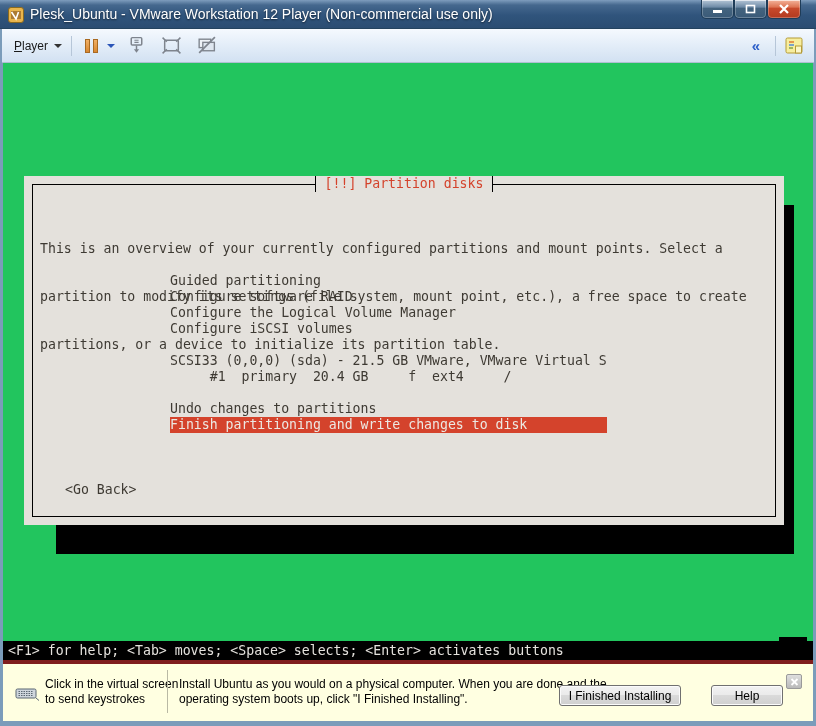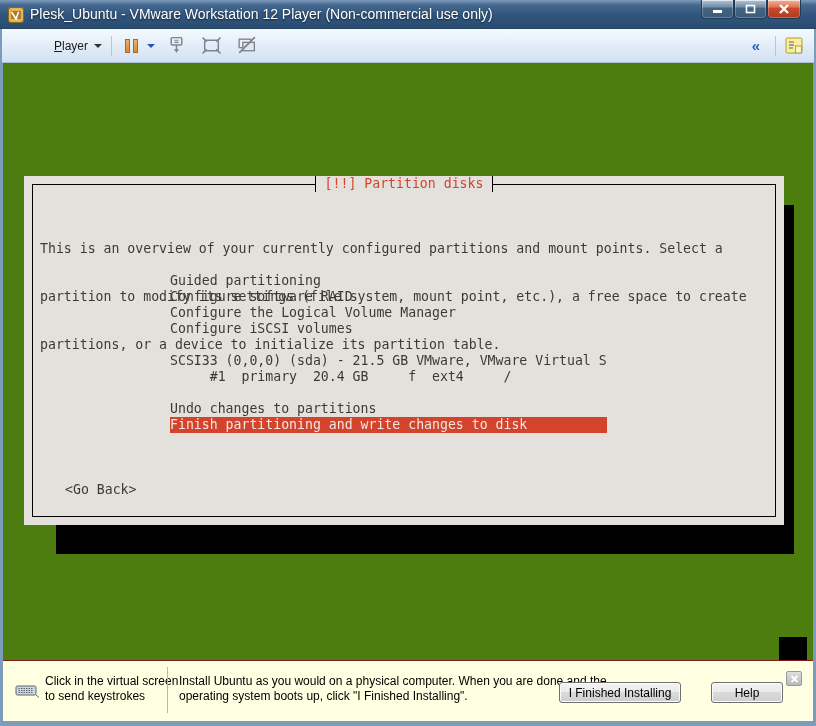--- a/index.html
+++ b/index.html
@@ -28,39 +28,39 @@
     cursor:pointer;
   }
   .win-btn.close {
     width:34px;
     background:linear-gradient(180deg,#f4b49b 0%,#dd7352 40%,#c84a2c 45%,#b23a20 100%);
   }
   
   .toolbar {
     position:absolute; left:2px; right:2px; top:29px; height:34px;
     background:linear-gradient(180deg,#f5f9fe 0%,#e3edf8 50%,#d2e1f2 100%);
-    border-bottom:1px solid #aebfd2; display:flex; align-items:center;padding-left:40px;
+    border-bottom:1px solid #aebfd2; display:flex; align-items:center;
   }
   .player-menu { display:flex; align-items:center; margin-left:12px; cursor:pointer; }
   .player-label { display:inline-block; font-size:12px; color:#1a1a1a; }
   .player-label::first-letter { text-decoration:underline; }
   .caret-dark { width:0; height:0; border-left:4px solid transparent; border-right:4px solid transparent; border-top:4px solid #333; margin-left:6px; }
   .caret-blue { width:0; height:0; border-left:4px solid transparent; border-right:4px solid transparent; border-top:4px solid #2a55b8; margin-left:6px; }
   .tsep { width:1px; height:20px; background:#b6c6d8; margin:0 9px; }
   .pause-btn { display:flex; align-items:center; padding:3px 4px; cursor:pointer; }
   .pause-bars { display:flex; }
   .pause-bars i { display:block; width:5px; height:14px; background:linear-gradient(180deg,#f0b066,#d98830); border:1px solid #a96a22; margin-right:3px; }
   .tool-ic { margin:0 7px; cursor:pointer; display:flex; align-items:center; }
   .toolbar-right { margin-left:auto; display:flex; align-items:center; }
   .chevrons { font-size:15px; font-weight:bold; color:#2d5fc9; cursor:pointer; padding:0 6px; }
   .lib-btn { margin-right:10px; cursor:pointer; display:flex; }
   
   .vm {
     position:absolute; left:3px; right:3px; top:63px; height:597px;
-    background:#4d7c0f; overflow:hidden;
+    background:#22c55e; overflow:hidden;
     font-family:"DejaVu Sans Mono", monospace;
   }
   .shadow-r { position:absolute; left:781px; top:142px; width:10px; height:349px; background:#000; }
   .shadow-b { position:absolute; left:53px; top:462px; width:738px; height:29px; background:#000; }
   .dialog {
     position:absolute; left:21px; top:113px; width:760px; height:349px;
     background:#e4e1dc; color:#3e3a33;
     font-size:13.2px; line-height:16px;
   }
   .dialog-frame { position:absolute; left:8px; top:8px; right:8px; bottom:8px; border:1px solid #000; }
@@ -78,21 +78,21 @@
   .menu .selected { background:#d4432c; color:#ece8e2; }
   .goback { position:absolute; left:41px; top:306px; white-space:pre; cursor:default; }
   .helpbar {
     position:absolute; left:0; right:0; bottom:0; height:19px; background:#000;
     color:#e5e2dd; font-size:13.2px; line-height:19px; padding-left:5px; white-space:pre;
   }
   .corner-block { position:absolute; right:6px; bottom:0; width:28px; height:23px; background:#000; }
   
   .panel {
     position:absolute; left:3px; right:3px; top:660px; height:61px;
-    background:#ffffe1; border-top:1px solid #7f1d1d;
+    background:#ffffe1; border-top:4px solid #7f1d1d;
   }
   .kb-icon { position:absolute; left:12px; top:22px; }
   .hint1 { position:absolute; left:42px; top:13px; font-size:12px; line-height:15px; color:#000; }
   .psep { position:absolute; left:164px; top:6px; bottom:8px; width:1px; background:#b9b9a4; }
   .hint2 { position:absolute; left:176px; top:13px; font-size:12px; line-height:15px; color:#000; }
   .panel-btn {
     position:absolute; top:21px; height:21px; font-size:12px; color:#000;
     font-family:"Liberation Sans", sans-serif;
     border:1px solid #707070; border-radius:3px;
     background:linear-gradient(180deg,#f2f2f2 0%,#ebebeb 45%,#dbdbdb 46%,#cfcfcf 100%);
@@ -209,20 +209,21 @@
         <div class="spacer"></div>
         <div>SCSI33 (0,0,0) (sda) - 21.5 GB VMware, VMware Virtual S</div>
         <div>     #1  primary  20.4 GB     f  ext4     /</div>
         <div class="spacer"></div>
         <div>Undo changes to partitions</div>
         <div class="selected">Finish partitioning and write changes to disk</div>
       </div>
       <div class="goback">&lt;Go Back&gt;</div>
     </div>
 
+    <div class="helpbar">&lt;F1&gt; for help; &lt;Tab&gt; moves; &lt;Space&gt; selects; &lt;Enter&gt; activates buttons</div>
     <div class="corner-block"></div>
   </div>
 
   <div class="panel">
     <svg class="kb-icon" width="24" height="15" viewBox="0 0 24 15">
       <rect x="1" y="3" width="20" height="9" rx="1.5" fill="#cfd6dd" stroke="#5a6672"></rect>
       <path d="M3.5 5.5h15 M3.5 7.5h15 M3.5 9.5h15" stroke="#5a6672" stroke-width="1" stroke-dasharray="1.5 1" fill="none"></path>
       <path d="M21 12 L24 14.5" stroke="#5a6672" fill="none"></path>
     </svg>
     <div class="hint1">

